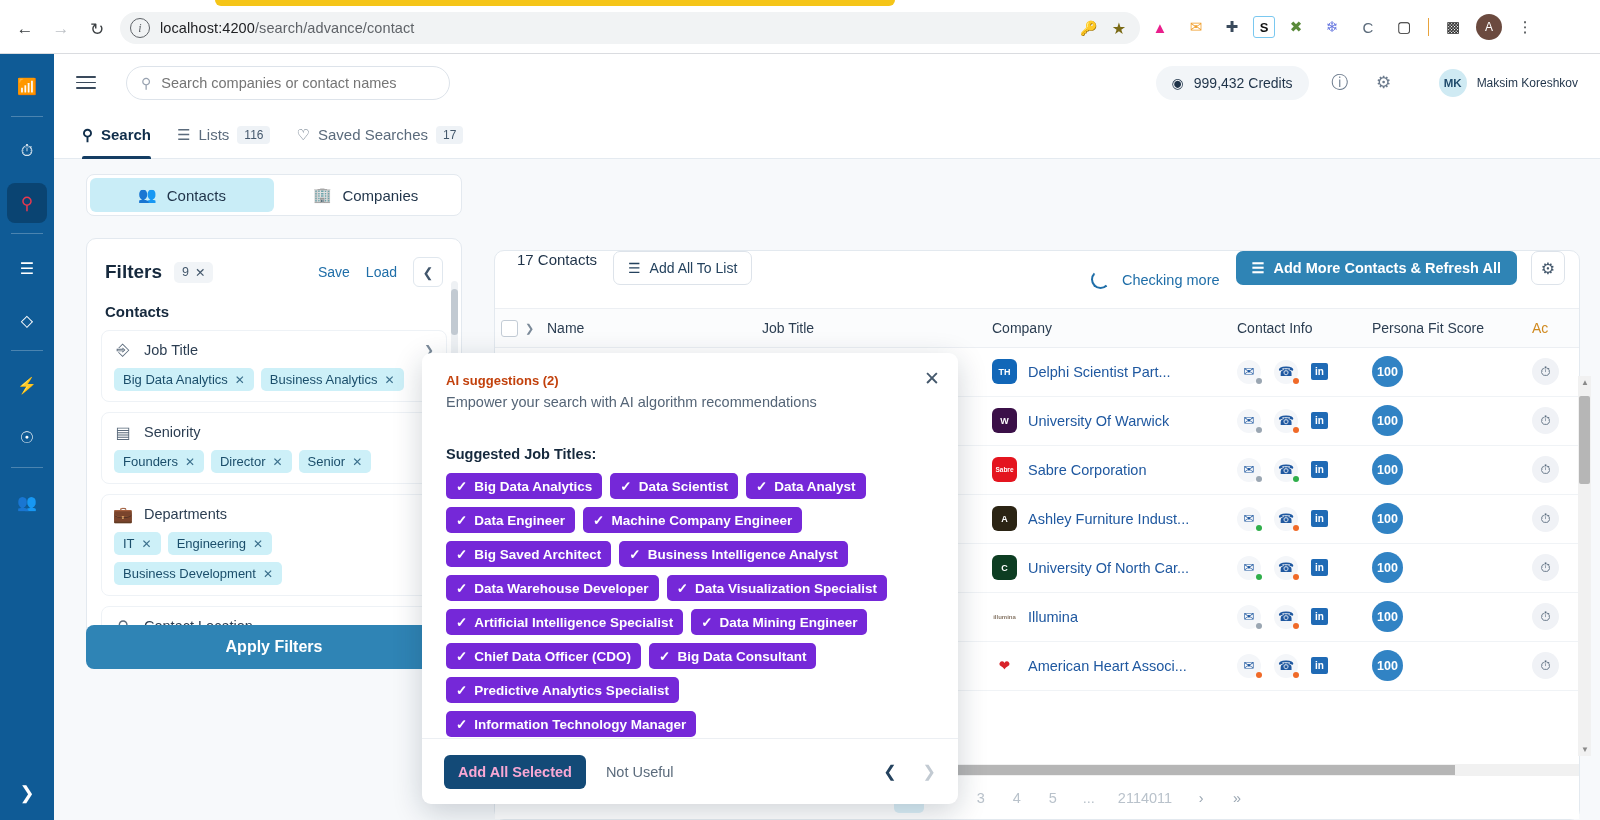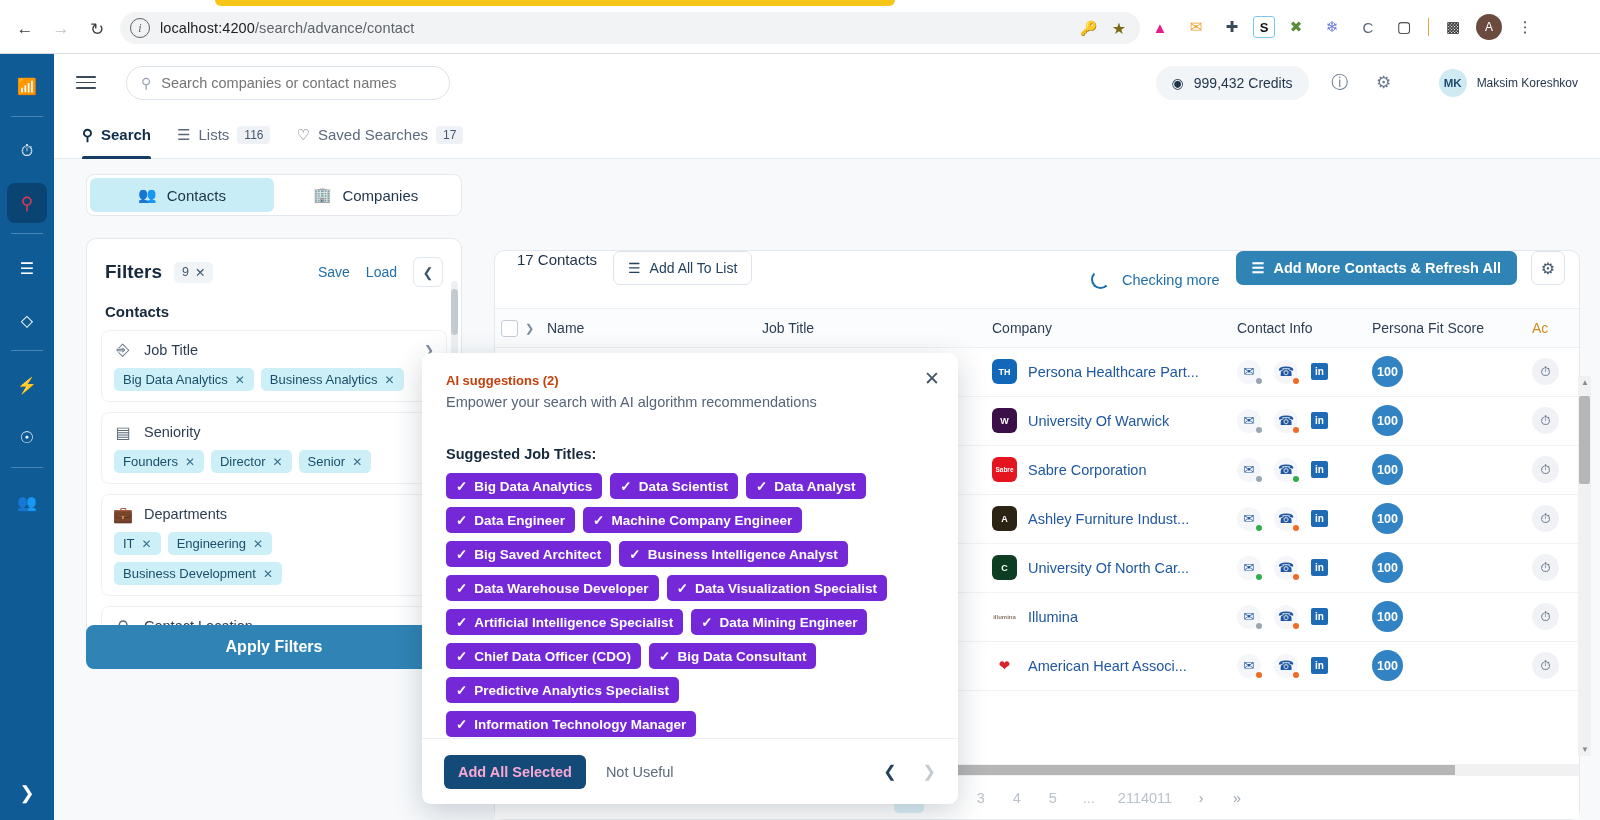--- a/index.html
+++ b/index.html
@@ -375,21 +375,21 @@
             <td class="col-cb"><span class="hcb"></span></td>
             <td class="col-name">
               <div class="trunc">...</div>
             </td>
             <td class="col-title">
               <div class="trunc" style="text-align:right;padding-right:4px;"></div>
             </td>
             <td class="col-co">
               <div class="co-cell">
                 <span class="co-logo" style="background: rgb(18, 103, 184);">TH</span>
-                <span class="co-name">Persona Healthcare Part...</span>
+                <span class="co-name">Delphi Scientist Part...</span>
               </div>
             </td>
             <td class="col-ci">
               <div class="ci-cell">
                 <span class="ci-ico">✉<i class="dot" style="background: rgb(154, 166, 178);"></i></span>
                 <span class="ci-ico">☎<i class="dot" style="background: rgb(240, 106, 40);"></i></span>
                 <span class="li-sq">in</span>
               </div>
             </td>
             <td class="col-pf">

